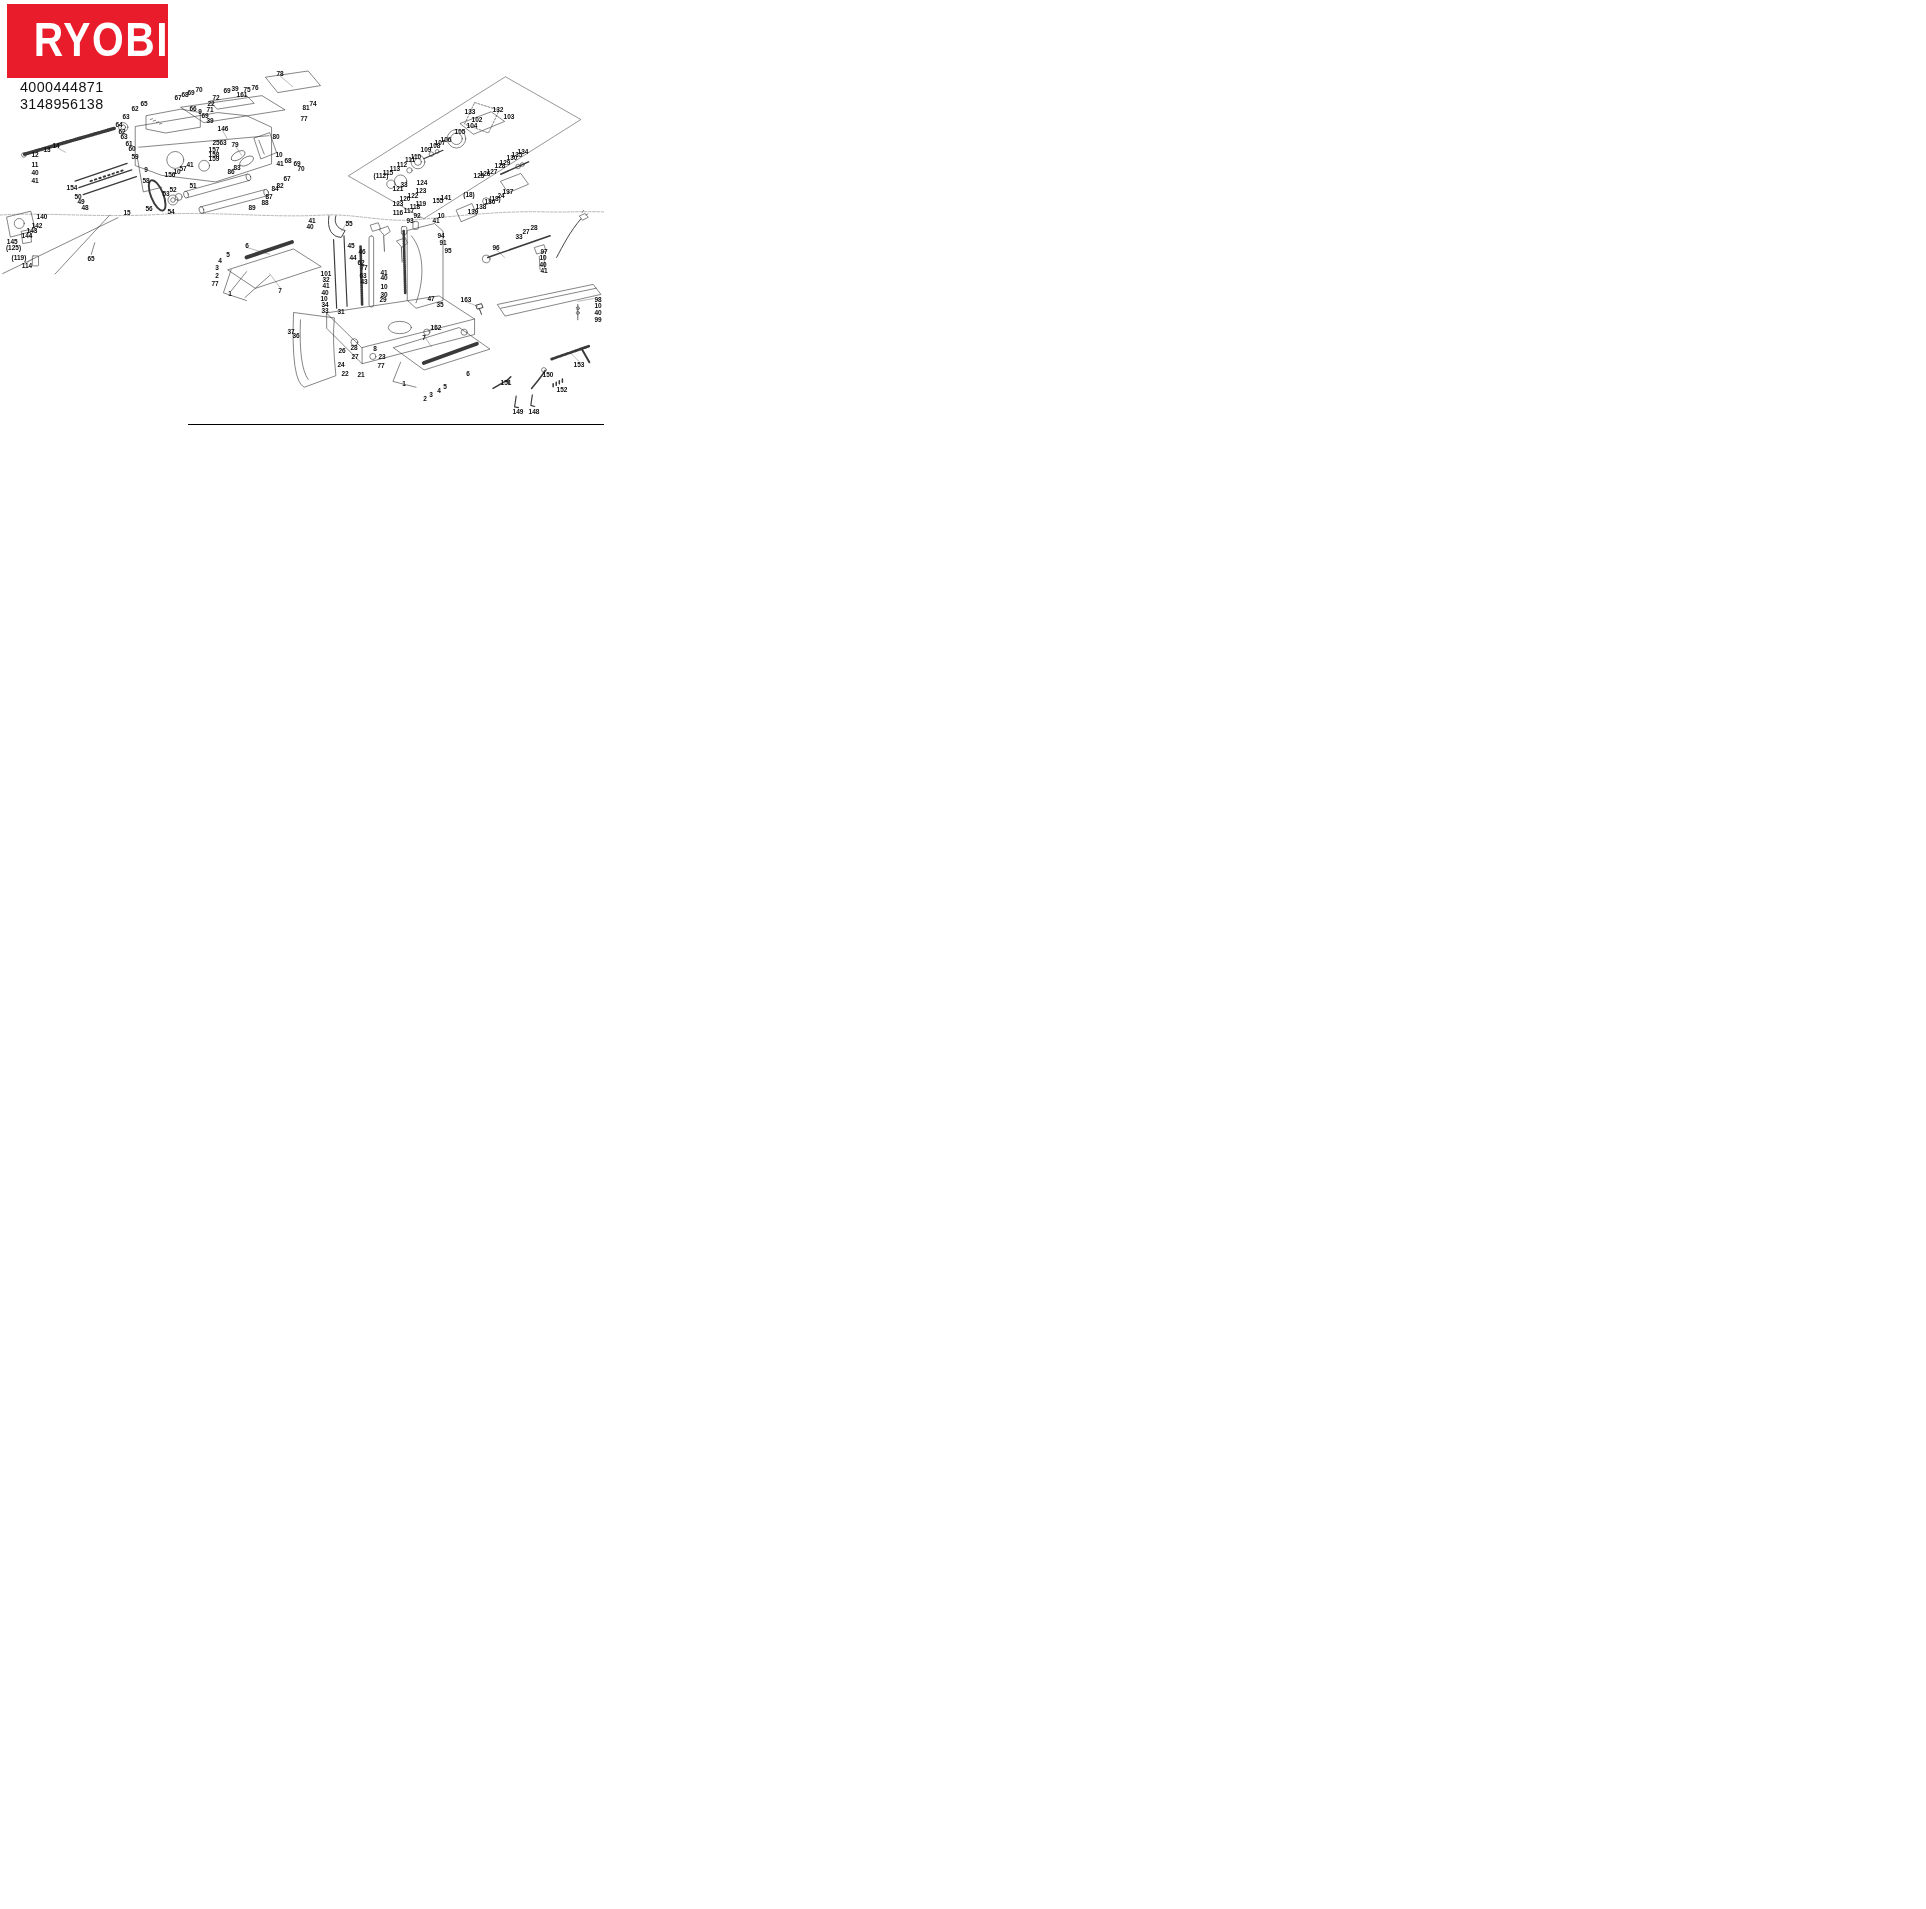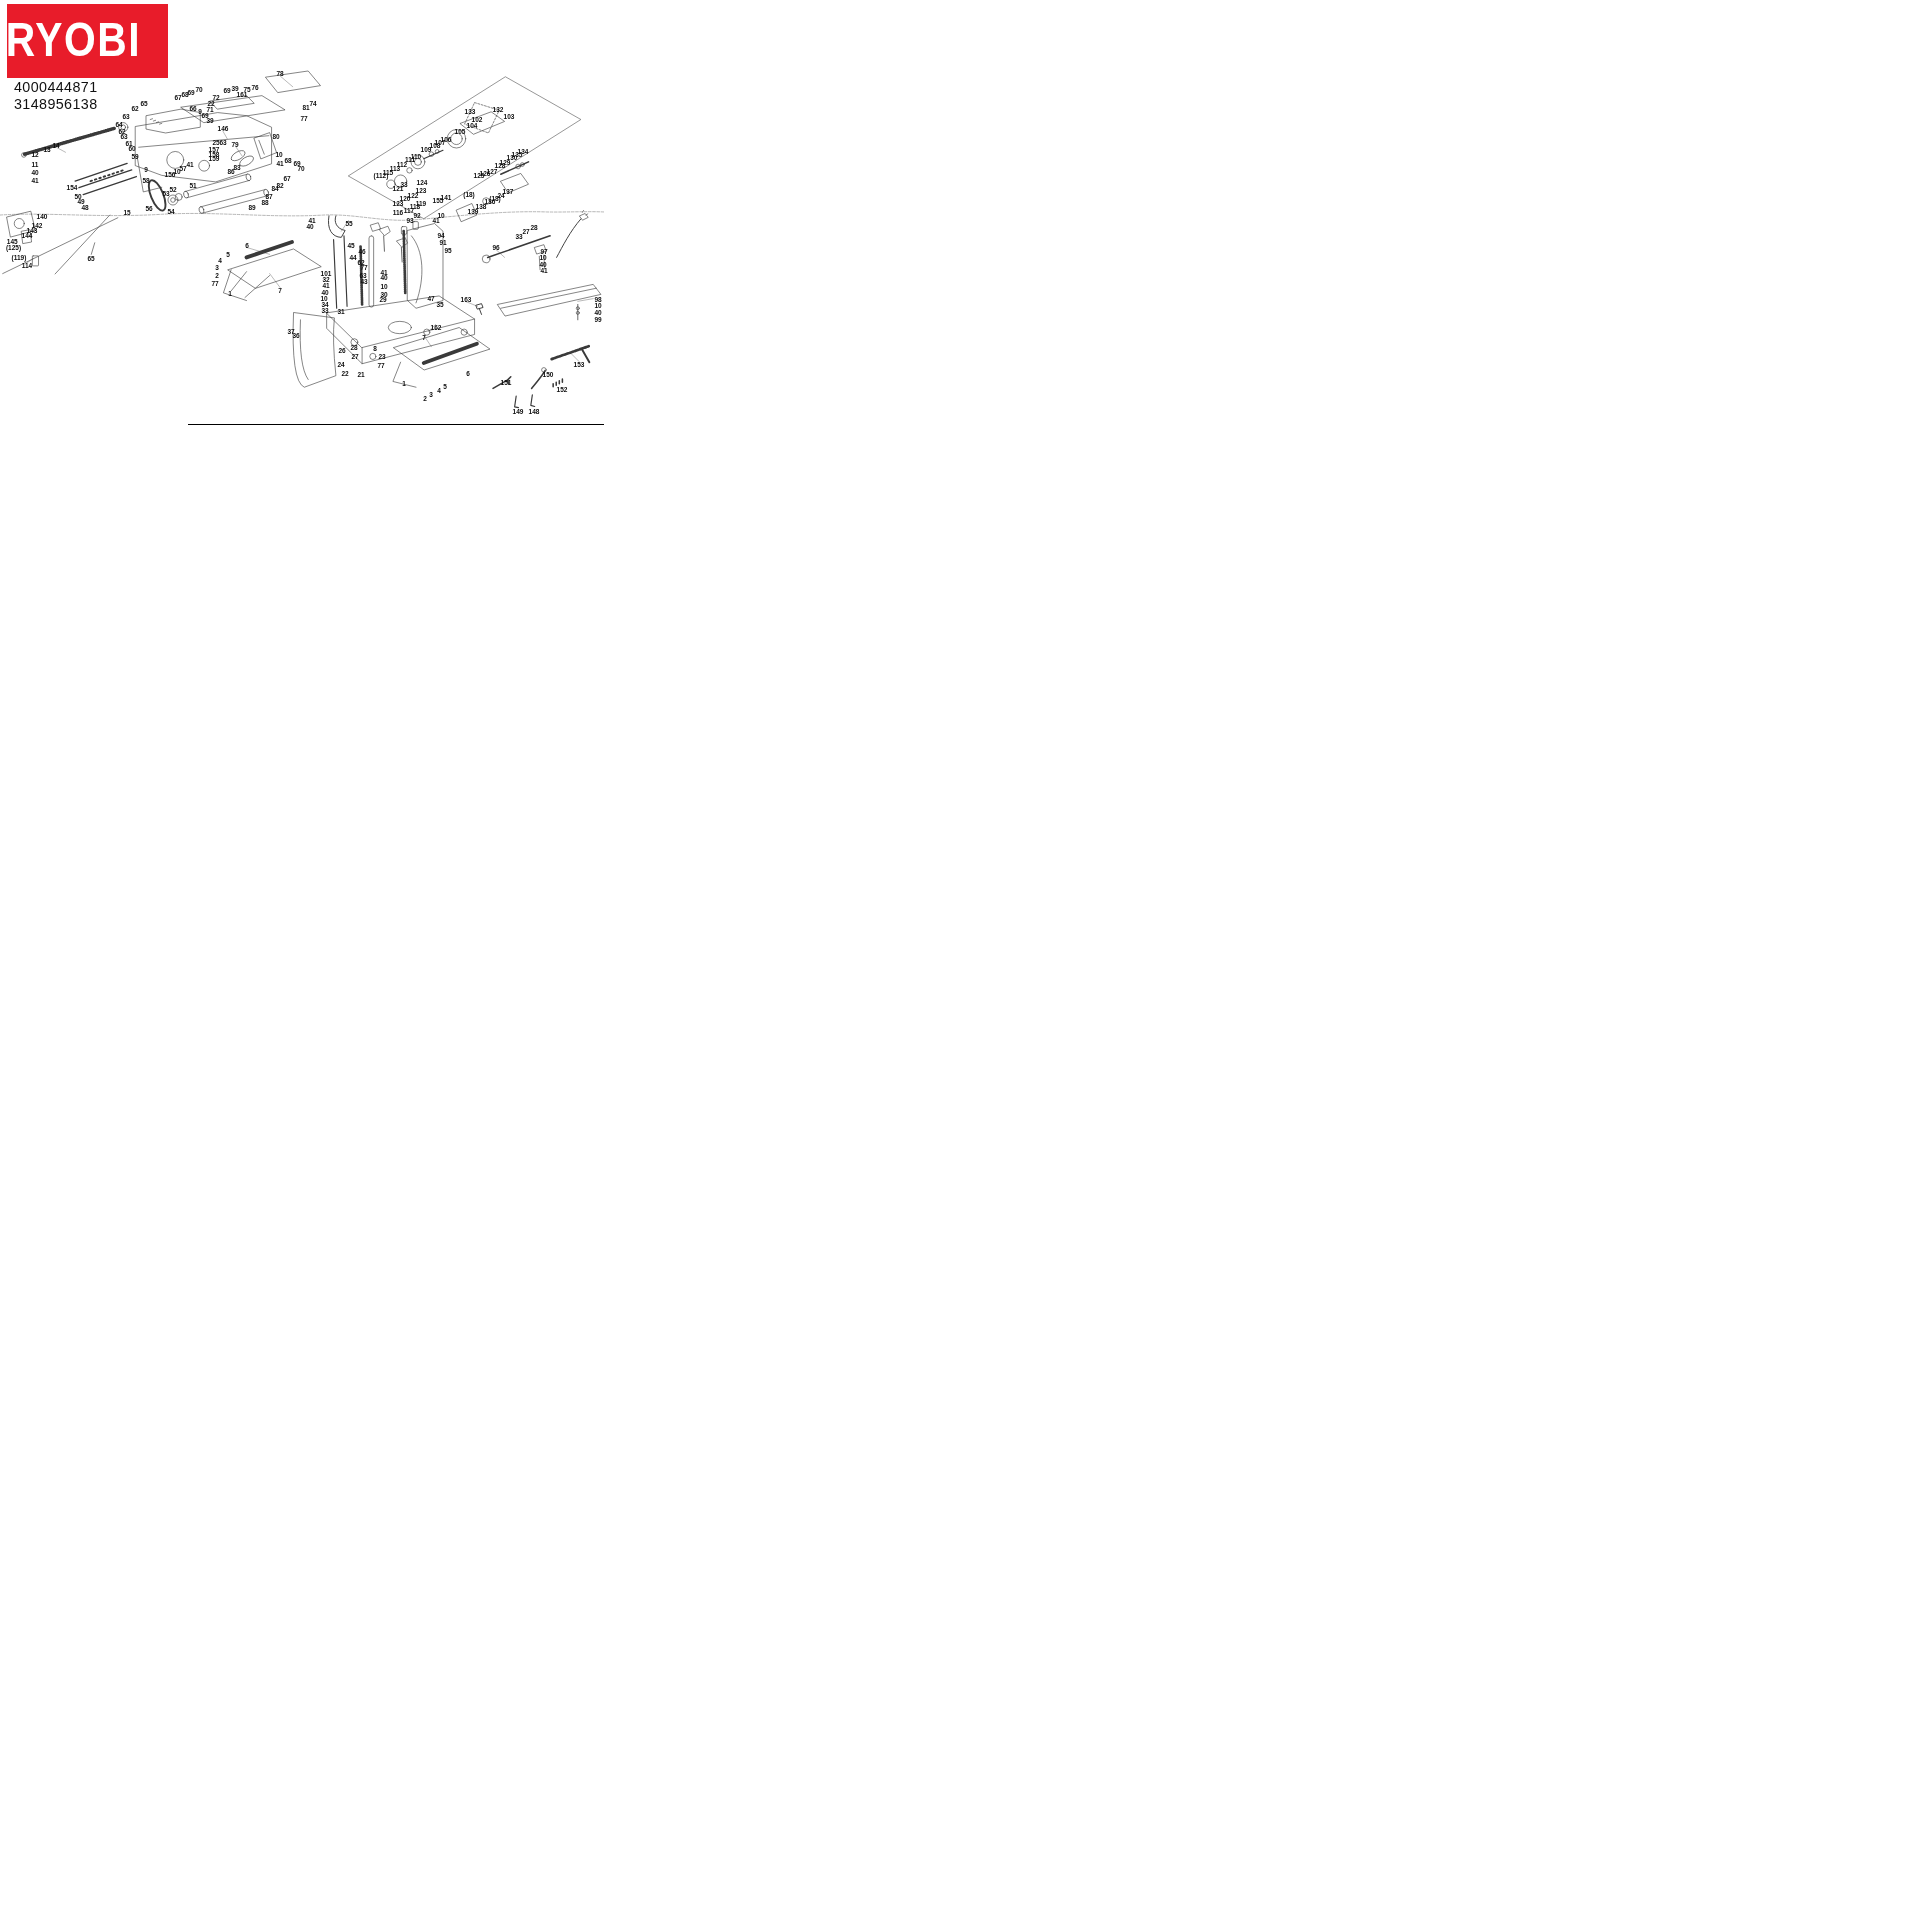--- a/index.html
+++ b/index.html
@@ -1,20 +1,20 @@
 <!DOCTYPE html>
 <html style="font-size:6.2px"><head>
 <meta charset="utf-8">
 <style>
   html,body{margin:0;padding:0;background:#fff;}
   body{font-family:"Liberation Sans", sans-serif;}
   #stage{position:relative;width:604px;height:427px;background:#fff;overflow:hidden;}
-  #logo{position:absolute;left:6.5px;top:3.9px;width:161px;height:74px;display:flex;align-items:center;justify-content:flex-start;}
+  #logo{position:absolute;left:6.5px;top:3.9px;width:161px;height:74px;display:flex;align-items:center;justify-content:flex-end;}
   #logo .brand-word{font-weight:800;font-size:40px;letter-spacing:1.5px;transform:scaleY(1.18) scaleX(1.02);font-family:"Liberation Sans",sans-serif;}
-  .partnums{position:absolute;left:14px;top:79px;}
+  .partnums{position:absolute;left:20px;top:79px;}
   .partnum{font-size:14.3px;color:#111;letter-spacing:0.4px;line-height:17.3px;font-family:"Liberation Sans",sans-serif;}
   #diagram-svg{position:absolute;left:0;top:0;}
   #callouts{position:absolute;left:0;top:0;width:100%;height:100%;}
   .callout{position:absolute;transform:translate(-50%,-50%);font-weight:bold;font-size:6.5px;color:#0d0d0d;white-space:nowrap;font-family:"Liberation Sans",sans-serif;}
   #bottom-rule{position:absolute;left:188px;top:424px;width:416px;height:1.2px;background:#000;}
 </style>
 </head>
 <body>
 
 <div id="stage" style="background: rgb(255, 255, 255);">

